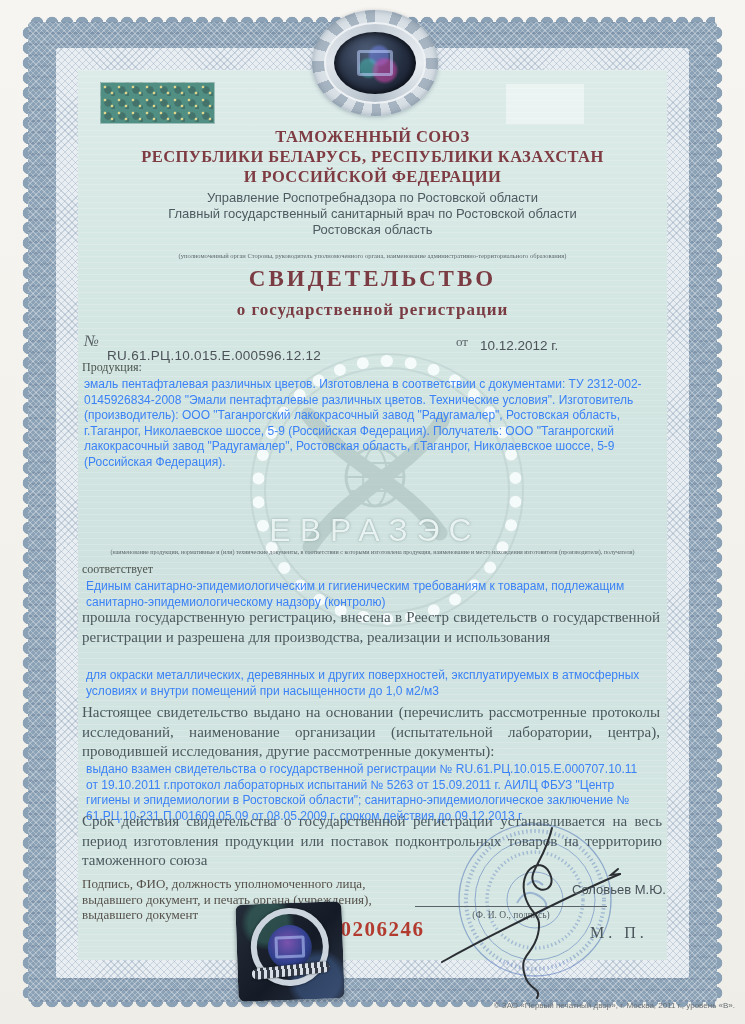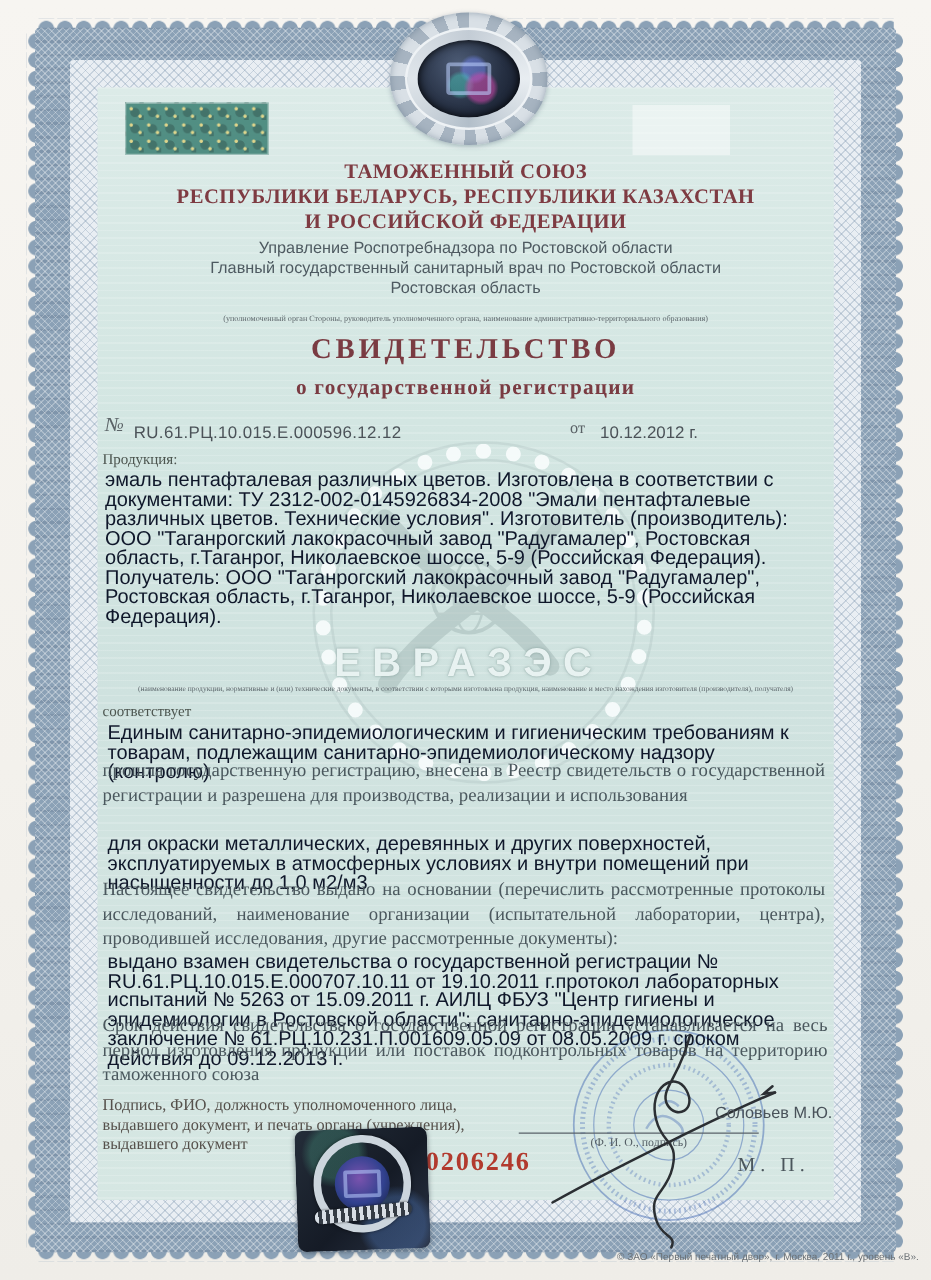--- a/index.html
+++ b/index.html
@@ -77,28 +77,28 @@
     background-size:14px 13px;border:1px solid rgba(255,255,255,.45);}
   .white-patch{left:506px;top:84px;width:78px;height:40px;background:rgba(255,255,255,.45);z-index:6;}
   
   .ctr{left:78px;right:78px;text-align:center;}
   .hdr{font-family:"Liberation Serif",serif;font-weight:bold;font-size:16.5px;color:#7e3b42;letter-spacing:.4px;z-index:5;}
   .org{font-size:13px;color:#4e5a61;z-index:5;}
   .cap{font-family:"Liberation Serif",serif;color:#5c666b;z-index:5;}
   .title-main{font-family:"Liberation Serif",serif;font-weight:bold;font-size:23px;letter-spacing:3px;color:#7a3b42;z-index:5;}
   .title-sub{font-family:"Liberation Serif",serif;font-weight:bold;font-size:17px;letter-spacing:1px;color:#7a3b42;z-index:5;}
   .serif-p{font-family:"Liberation Serif",serif;font-size:15px;line-height:19.5px;color:#4b585e;text-align:justify;z-index:5;}
-  .sans-p{font-size:16px;line-height:15.5px;color:#0f172a;z-index:5;}
+  .sans-p{font-size:12px;line-height:15.5px;color:#3b82f6;z-index:5;}
   .label-serif{font-family:"Liberation Serif",serif;font-size:12px;color:#4c554f;z-index:5;}
   
   .wm{left:252px;top:355px;width:246px;height:246px;border-radius:50%;
     border:12px dotted rgba(248,252,252,.92);
     box-shadow:0 0 0 2px rgba(160,180,178,.25), inset 0 0 0 2px rgba(160,180,178,.25);
     z-index:1;}
-  .wm-text{left:200px;width:350px;top:512px;text-align:center;font-weight:bold;font-size:32px;
+  .wm-text{left:200px;width:350px;top:512px;text-align:center;font-weight:normal;font-size:32px;
     letter-spacing:9px;color:rgba(237,247,245,.95);
     text-shadow:0 0 1px rgba(130,155,152,.9),0 0 3px rgba(130,155,152,.5);z-index:2;}
   .wm-svg{left:252px;top:355px;z-index:1;opacity:.45;}
   
   .stamp{left:445px;top:815px;z-index:3;filter:blur(.4px);opacity:.85;}
   .sig{left:430px;top:812px;z-index:5;}
   .signer{left:572px;top:882px;font-size:13px;color:#49525a;z-index:5;}
   .sig-line{left:415px;top:906px;width:192px;height:1px;background:#5a626a;z-index:4;}
   .sig-line-cap{left:425px;top:910px;width:172px;text-align:center;font-family:"Liberation Serif",serif;font-size:9.5px;color:#555f66;z-index:4;}
   .mp{left:590px;top:924px;font-family:"Liberation Serif",serif;font-size:16px;letter-spacing:4px;color:#4b565c;z-index:5;text-align:center;}
@@ -147,21 +147,21 @@
   <div class="abs ctr hdr" style="top:167px">И РОССИЙСКОЙ ФЕДЕРАЦИИ</div>
   <div class="abs ctr org" style="top:190px">Управление Роспотребнадзора по Ростовской области</div>
   <div class="abs ctr org" style="top:206px">Главный государственный санитарный врач по Ростовской области</div>
   <div class="abs ctr org" style="top:222px">Ростовская область</div>
   <div class="abs ctr cap" style="top:252px;font-size:6.5px">(уполномоченный орган Стороны, руководитель уполномоченного органа, наименование административно-территориального образования)</div>
 
   <div class="abs ctr title-main" style="top:266px">СВИДЕТЕЛЬСТВО</div>
   <div class="abs ctr title-sub" style="top:300px">о государственной регистрации</div>
 
   <div class="abs" style="left:84px;top:332px;font-family:'Liberation Serif',serif;font-style:italic;font-size:16px;color:#5a6266;z-index:5">№</div>
-  <div class="abs" style="left:107px;top:338px;font-size:13.5px;color:#4b5258;letter-spacing:.3px;z-index:5">RU.61.РЦ.10.015.Е.000596.12.12</div>
+  <div class="abs" style="left:107px;top:348px;font-size:13.5px;color:#4b5258;letter-spacing:.3px;z-index:5">RU.61.РЦ.10.015.Е.000596.12.12</div>
   <div class="abs" style="left:456px;top:334px;font-family:Liberation Serif, serif;font-size:13px;color:#5a6266;z-index:5">от</div>
   <div class="abs" style="left:480px;top:338px;font-size:13.5px;color:#4b5258;z-index:5">10.12.2012 г.</div>
 
   <div class="abs label-serif" style="left:82px;top:360px">Продукция:</div>
   <div class="abs sans-p" style="left:84px;top:377px;width:572px">эмаль пентафталевая различных цветов. Изготовлена в соответствии с документами: ТУ 2312-002-0145926834-2008 "Эмали пентафталевые различных цветов. Технические условия". Изготовитель (производитель): ООО "Таганрогский лакокрасочный завод "Радугамалер", Ростовская область, г.Таганрог, Николаевское шоссе, 5-9 (Российская Федерация).  Получатель: ООО "Таганрогский лакокрасочный завод "Радугамалер", Ростовская область, г.Таганрог, Николаевское шоссе, 5-9 (Российская Федерация).</div>
 
   <div class="abs wm"></div>
   <svg class="abs wm-svg" width="246" height="246" viewBox="0 0 246 246">
     <g fill="none" stroke="#9fb4b2" stroke-linecap="round">
       <path d="M58,192 C96,136 152,120 190,66" stroke-width="15"></path>

